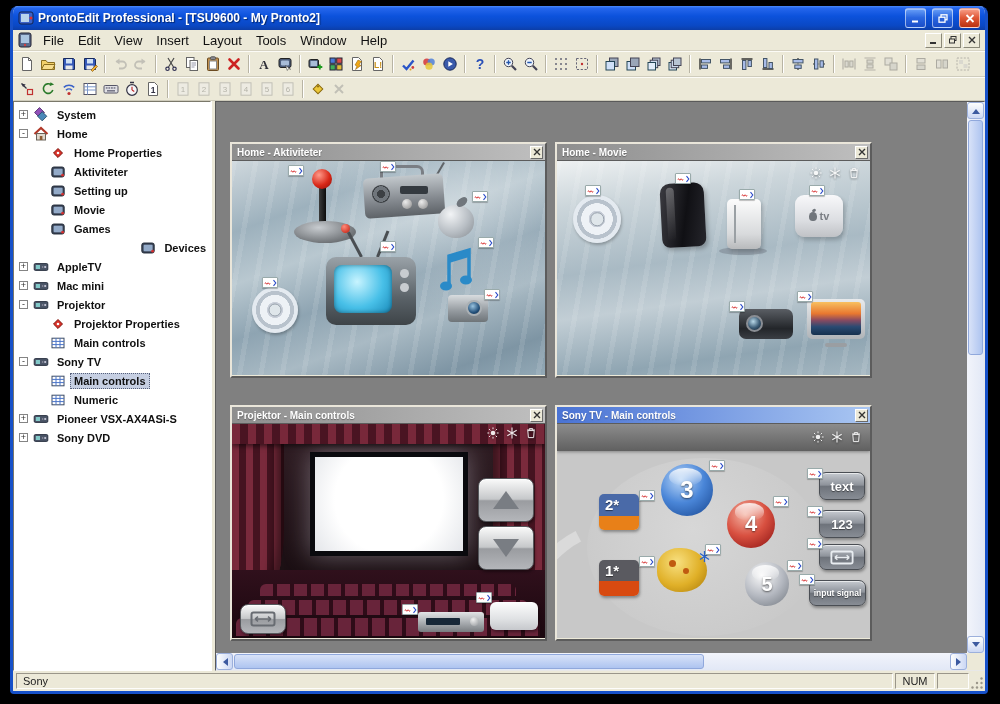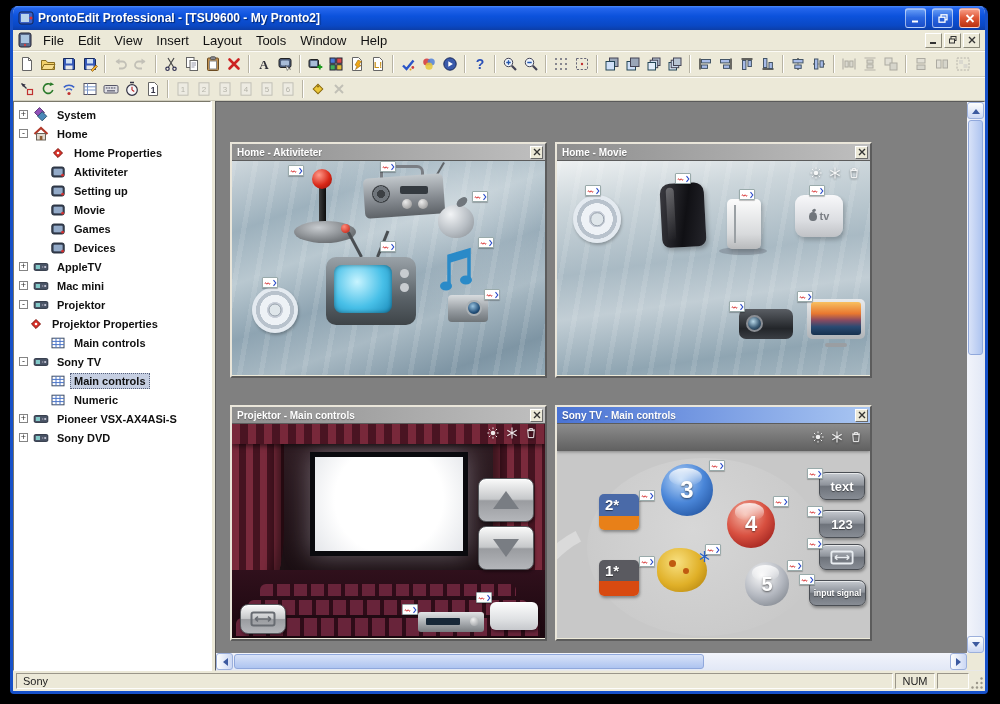--- a/index.html
+++ b/index.html
@@ -727,21 +727,21 @@
           </div>
           <div class="trow" style="padding-left: 22px;">
             <span class="exsp"></span>
             <svg class="ticon" width="16" height="16" viewBox="0 0 16 16">
               <rect x="1.8" y="3" width="12.4" height="10" rx="2" fill="#3c4658" stroke="#1a2230" stroke-width=".9"></rect>
               <rect x="3.6" y="4.8" width="9" height="6.4" rx="1" fill="#93aac8"></rect>
               <circle cx="12.6" cy="11.2" r="1.4" fill="#d03030"></circle>
             </svg>
             <span class="tlabel">Games</span>
           </div>
-          <div class="trow" style="padding-left: 22px;">
+          <div class="trow" style="padding-left: 22px; justify-content: flex-end;">
             <span class="exsp"></span>
             <svg class="ticon" width="16" height="16" viewBox="0 0 16 16">
               <rect x="1.8" y="3" width="12.4" height="10" rx="2" fill="#3c4658" stroke="#1a2230" stroke-width=".9"></rect>
               <rect x="3.6" y="4.8" width="9" height="6.4" rx="1" fill="#93aac8"></rect>
               <circle cx="12.6" cy="11.2" r="1.4" fill="#d03030"></circle>
             </svg>
             <span class="tlabel">Devices</span>
           </div>
           <div class="trow" style="padding-left: 5px;">
             <span class="expander">+</span>
@@ -766,21 +766,21 @@
           <div class="trow" style="padding-left: 5px;">
             <span class="expander">-</span>
             <svg class="ticon" width="16" height="16" viewBox="0 0 16 16">
               <rect x="1.2" y="4.6" width="13.6" height="6.8" rx="1.2" fill="#4c5668" stroke="#202838" stroke-width=".9"></rect>
               <rect x="2.8" y="6" width="4.2" height="4" fill="#82c8c8"></rect>
               <circle cx="12.2" cy="8" r="1.1" fill="#ccd"></circle>
               <circle cx="9.6" cy="8" r=".8" fill="#99a"></circle>
             </svg>
             <span class="tlabel">Projektor</span>
           </div>
-          <div class="trow" style="">
+          <div class="trow" style="padding-left: 22px;">
             <span class="exsp"></span>
             <svg class="ticon" width="16" height="16" viewBox="0 0 16 16">
               <rect x="4.8" y="4.8" width="6.4" height="6.4" transform="rotate(45 8 8)" fill="#d83028" stroke="#7a1008" stroke-width=".9"></rect>
               <circle cx="8" cy="8" r="1.3" fill="#fff"></circle>
             </svg>
             <span class="tlabel">Projektor Properties</span>
           </div>
           <div class="trow" style="padding-left: 22px;">
             <span class="exsp"></span>
             <svg class="ticon" width="16" height="16" viewBox="0 0 16 16">

